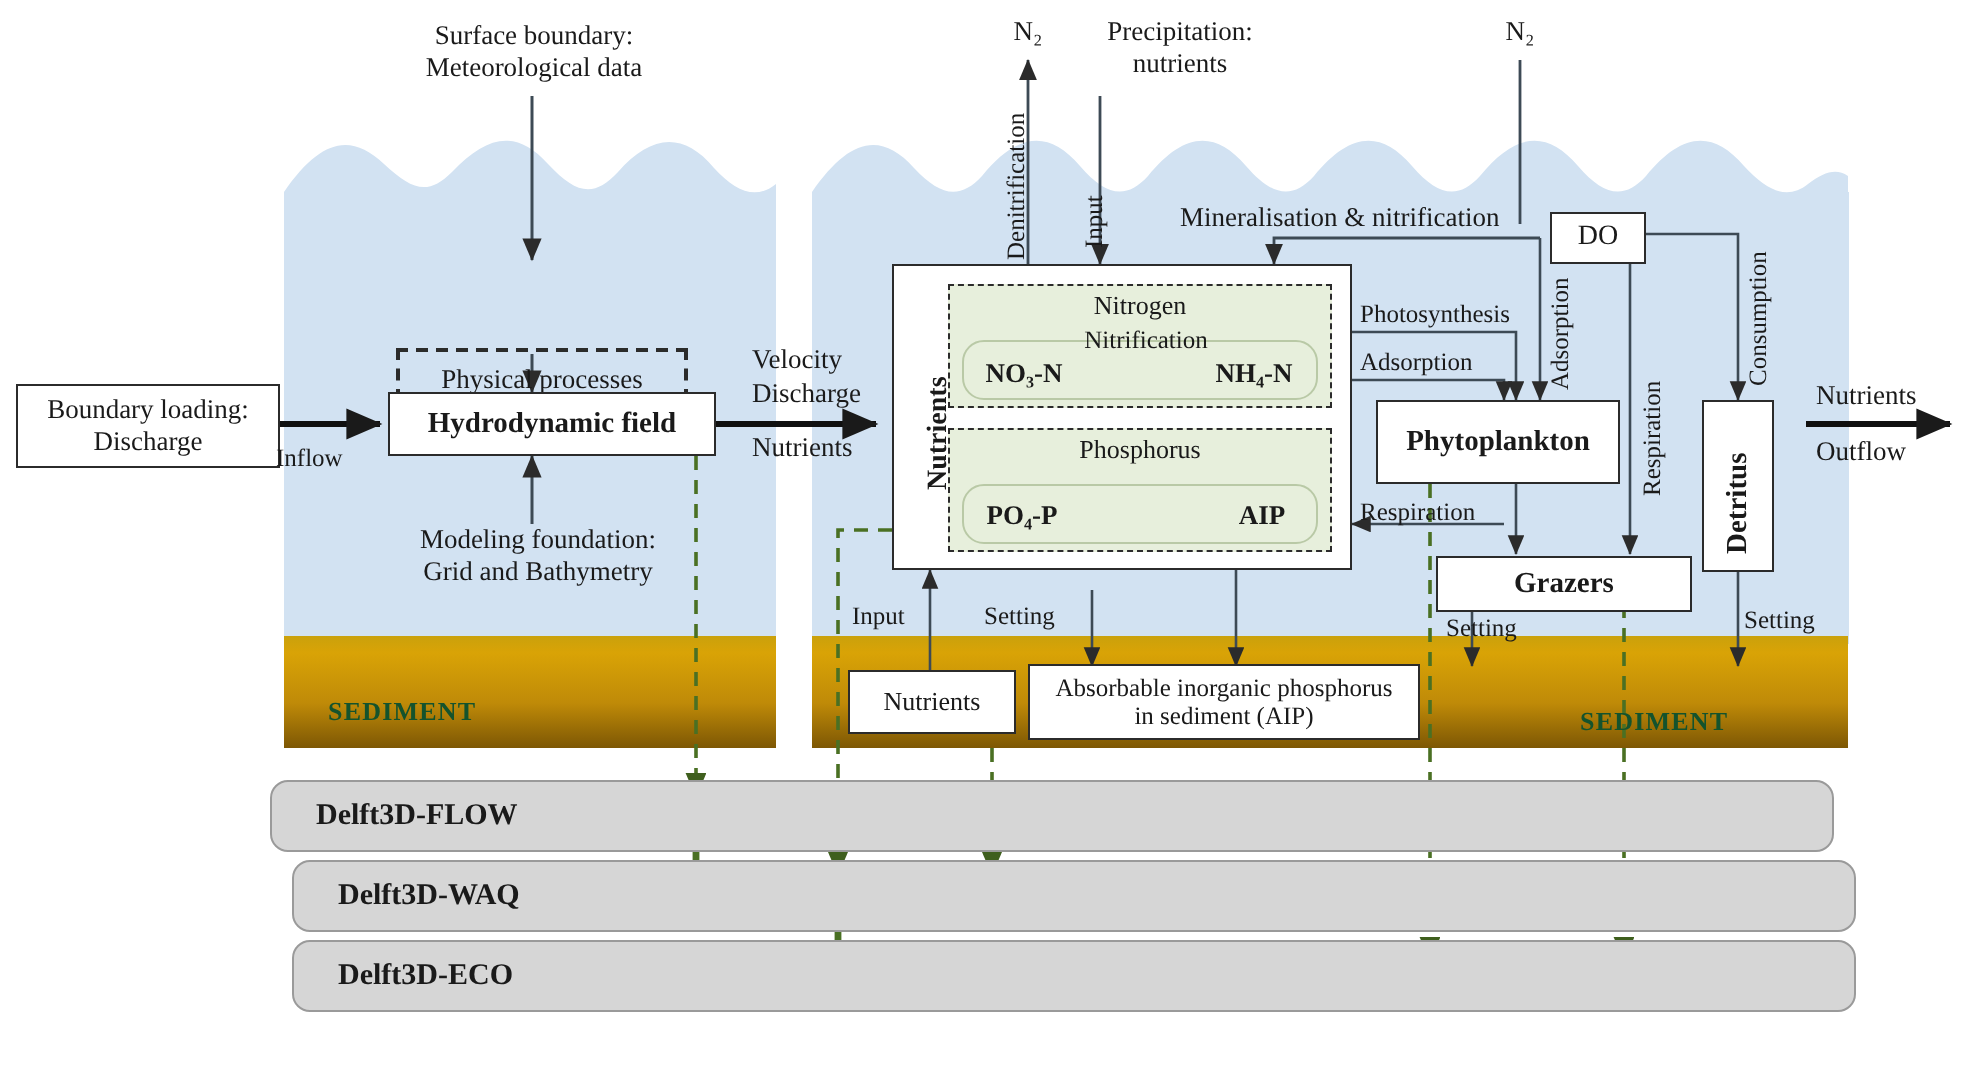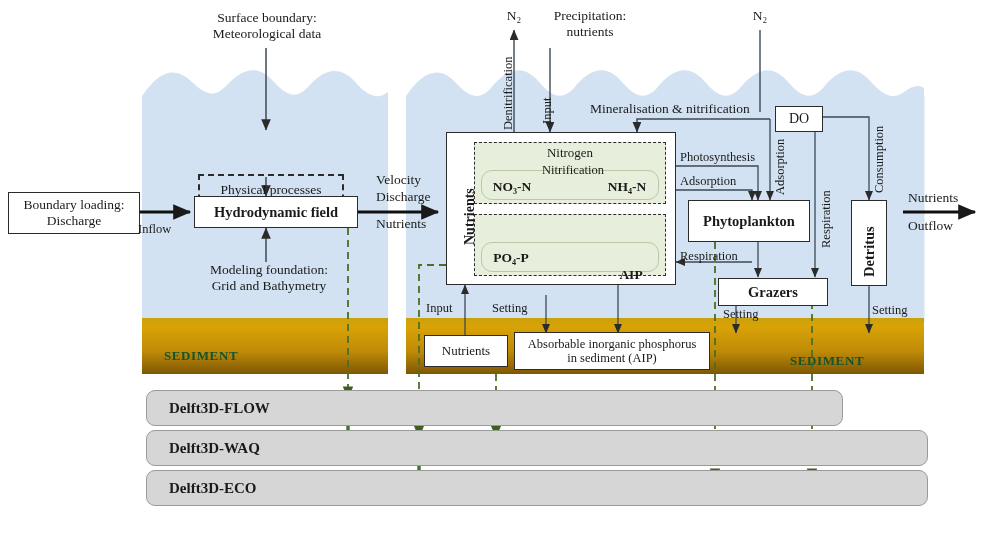--- a/index.html
+++ b/index.html
@@ -231,58 +231,59 @@
   <div class="vlbl vrot" style="left:462px;top:245px;font-weight:bold;font-size:14px;">Nutrients</div>
 
   <div class="grpdash" style="left:474px;top:142px;width:192px;height:62px;"></div>
   <div class="lbl" style="left:474px;top:145px;width:192px;font-size:13px;">Nitrogen</div>
   <div class="pill" style="left:481px;top:170px;width:178px;height:30px;"></div>
   <div class="lbl" style="left:520px;top:163px;width:106px;font-size:12.5px;">Nitrification</div>
   <div class="lbl" style="left:484px;top:179px;width:56px;font-weight:bold;font-size:13.5px;">NO₃-N</div>
   <div class="lbl" style="left:598px;top:179px;width:58px;font-weight:bold;font-size:13.5px;">NH₄-N</div>
 
   <div class="grpdash" style="left:474px;top:214px;width:192px;height:62px;"></div>
+  <div class="lbl" style="left:474px;top:217px;width:192px;font-size:13px;">Phosphorus</div>
   <div class="pill" style="left:481px;top:242px;width:178px;height:30px;"></div>
   <div class="lbl" style="left:484px;top:250px;width:54px;font-weight:bold;font-size:13.5px;">PO₄-P</div>
-  <div class="lbl" style="left:608px;top:250px;width:46px;font-weight:bold;font-size:13.5px;margin-top:17px;">AIP</div>
+  <div class="lbl" style="left:608px;top:250px;width:46px;font-weight:bold;font-size:13.5px;">AIP</div>
 
   <div class="box" style="left:775px;top:106px;width:48px;height:26px;font-size:14px;">DO</div>
 
   <div class="lbl left" style="left:680px;top:150px;width:108px;font-size:12.5px;">Photosynthesis</div>
   <div class="lbl left" style="left:680px;top:174px;width:92px;font-size:12.5px;">Adsorption</div>
   <div class="lbl left" style="left:680px;top:249px;width:92px;font-size:12.5px;">Respiration</div>
 
   <div class="vlbl vrot" style="left:774px;top:195px;">Adsorption</div>
   <div class="vlbl vrot" style="left:820px;top:248px;">Respiration</div>
   <div class="vlbl vrot" style="left:873px;top:193px;">Consumption</div>
 
   <div class="box bold" style="left:688px;top:200px;width:122px;height:42px;">Phytoplankton</div>
 
-  <div class="box bold" style="left:718px;top:278px;width:110px;height:28px;">Grazers</div>
+  <div class="box bold" style="left:718px;top:278px;width:128px;height:28px;">Grazers</div>
 
   <div style="position:absolute;left:851px;top:200px;width:36px;height:86px;
               border:1.4px solid #2b2b2b;background:#ffffff;box-sizing:border-box;"></div>
   <div class="vlbl vrot" style="left:862px;top:277px;font-weight:bold;font-size:14.5px;">Detritus</div>
 
   <div class="lbl left" style="left:908px;top:190px;width:78px;">Nutrients</div>
   <div class="lbl left" style="left:908px;top:218px;width:78px;">Outflow</div>
 
   <div class="lbl left" style="left:426px;top:301px;width:52px;font-size:12.5px;">Input</div>
   <div class="lbl left" style="left:492px;top:301px;width:60px;font-size:12.5px;">Setting</div>
   <div class="lbl left" style="left:723px;top:307px;width:60px;font-size:12.5px;">Setting</div>
   <div class="lbl left" style="left:872px;top:303px;width:60px;font-size:12.5px;">Setting</div>
 
   <div class="sedlabel" style="left:790px;top:353px;">SEDIMENT</div>
 
   <div class="box" style="left:424px;top:335px;width:84px;height:32px;font-size:13px;">Nutrients</div>
 
   <div class="box" style="left:514px;top:332px;width:196px;height:38px;font-size:12.5px;">Absorbable  inorganic  phosphorus
 in sediment (AIP)</div>
 
-  <div class="swbar" style="left:146px;top:390px;width:697px;height:36px;">
+  <div class="swbar" style="left:135px;top:390px;width:782px;height:36px;">
     <span>Delft3D-FLOW</span>
   </div>
   <div class="swbar" style="left:146px;top:430px;width:782px;height:36px;">
     <span>Delft3D-WAQ</span>
   </div>
   <div class="swbar" style="left:146px;top:470px;width:782px;height:36px;">
     <span>Delft3D-ECO</span>
   </div>
 
 </div>

